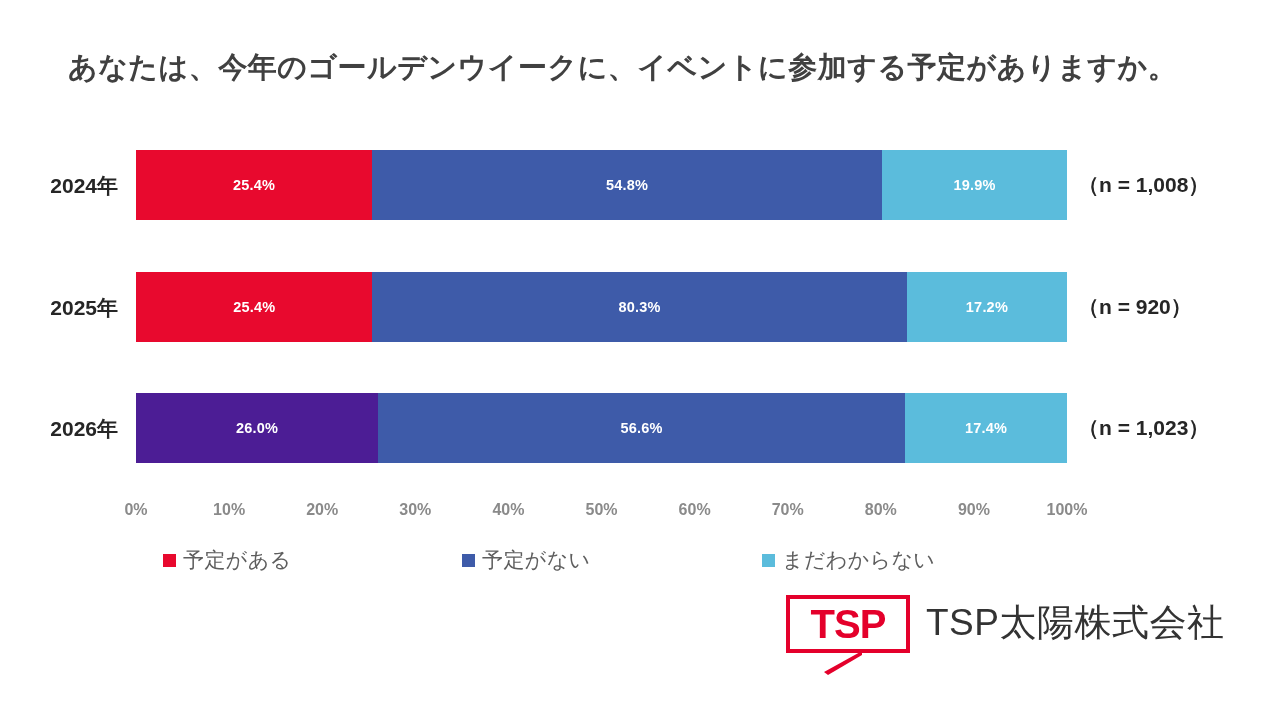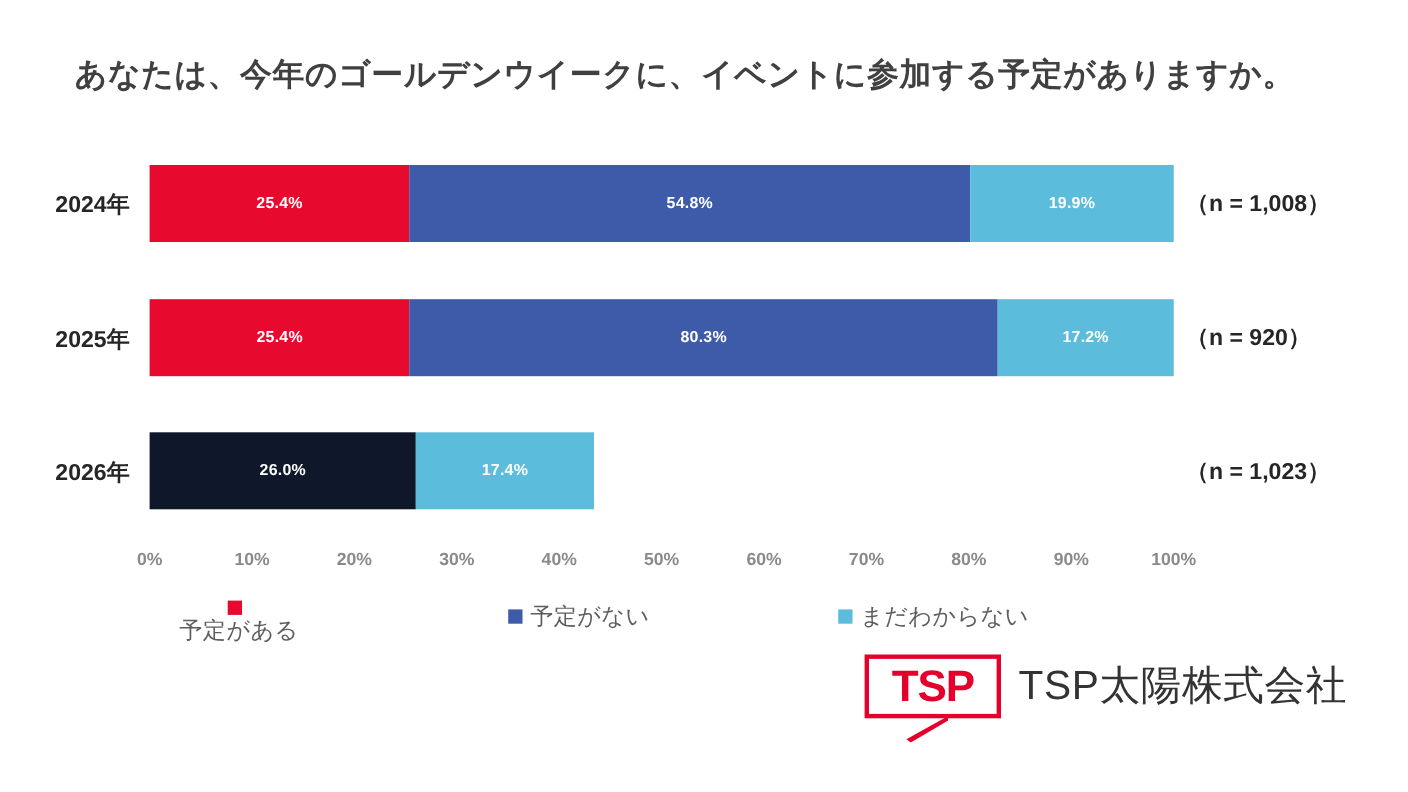--- a/index.html
+++ b/index.html
@@ -120,21 +120,21 @@
     width: 1280px;
     height: 30px;
   }
   .legend-item {
     position: absolute;
     top: 0;
     display: flex;
     align-items: center;
     white-space: nowrap;
   }
-  .legend-item[data-idx="0"] { left: 163px; flex-direction: column; }
+  .legend-item[data-idx="0"] { left: 163px; }
   .legend-item[data-idx="1"] { left: 462px; }
   .legend-item[data-idx="2"] { left: 762px; }
   .legend-swatch {
     width: 13px;
     height: 13px;
     margin-right: 7px;
     flex: 0 0 auto;
   }
   .legend-text {
     font-size: 21px;
@@ -227,22 +227,25 @@
     </div>
     <div class="bar-seg" style="width: 57.4%; background: rgb(62, 91, 169);">
       <span class="seg-label">80.3%</span>
     </div>
     <div class="bar-seg" style="width: 17.2%; background: rgb(91, 188, 220);">
       <span class="seg-label">17.2%</span>
     </div>
   </div>
 
   <div class="bar-row" data-row="2">
-    <div class="bar-seg" style="width: 26%; background: #0f172a; align-items: center;">
+    <div class="bar-seg" style="width: 26%; background: #4c1d95; align-items: center;">
       <span class="seg-label">26.0%</span>
+    </div>
+    <div class="bar-seg" style="width: 56.6%; background: rgb(62, 91, 169);">
+      <span class="seg-label">56.6%</span>
     </div>
     <div class="bar-seg" style="width: 17.4%; background: rgb(91, 188, 220);">
       <span class="seg-label">17.4%</span>
     </div>
   </div>
 
 </div>
 
 <div class="n-label" data-row="0">（n = 1,008）</div>
 <div class="n-label" data-row="1">（n = 920）</div>

